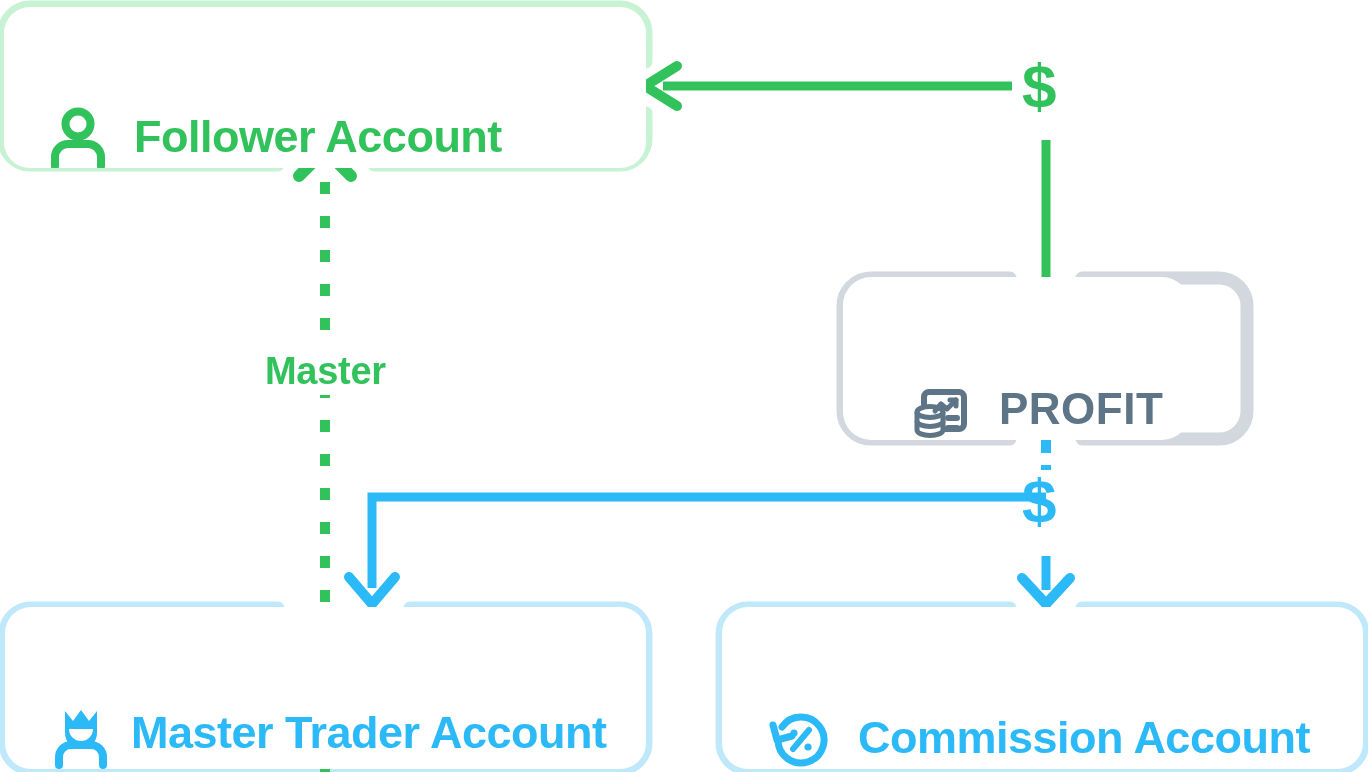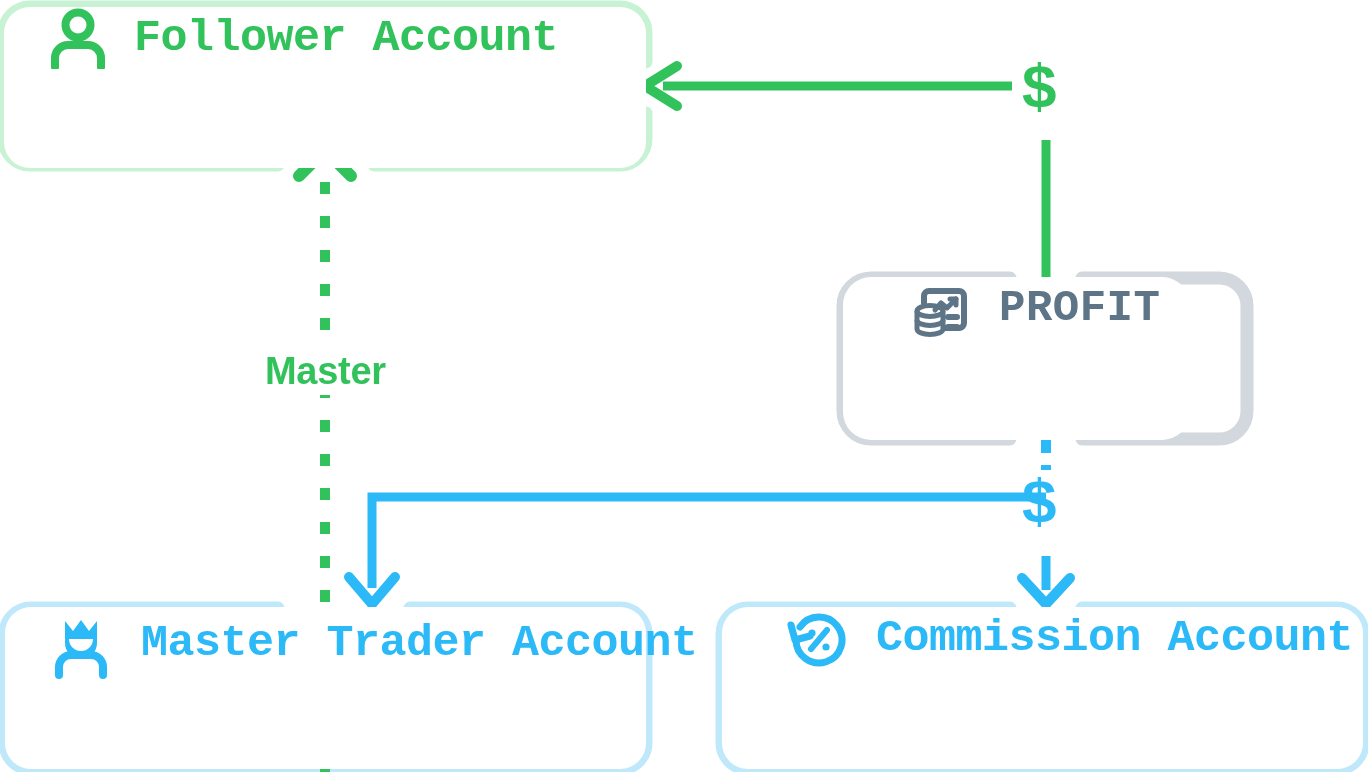--- a/index.html
+++ b/index.html
@@ -23,23 +23,22 @@
     top: 0;
     width: 1368px;
     height: 772px;
     pointer-events: none;
   }
   .node {
     position: absolute;
     box-sizing: border-box;
     background: #ffffff;
     display: flex;
-    align-items: flex-start;
+    align-items: flex-end;
     border-radius: 26px;
-    font-family: Liberation Mono, monospace;
   }
   .node-inner {
     display: flex;
     align-items: center;
     gap: 26px;
     padding-left: 44px;
   }
   .node-label {
     font-weight: bold;
     letter-spacing: -0.5px;
@@ -64,35 +63,35 @@
     left: 5px;
     top: 607px;
     width: 641px;
     height: 162px;
     z-index: 3;
   }
   #node-master .node-label {
     color: #2bb9f7;
     font-size: 45px;
   }
-  #node-master .node-inner { gap: 28px; }
+  #node-master .node-inner { gap: 18px; }
 
   
   #node-commission {
     left: 722px;
     top: 607px;
     width: 641px;
     height: 162px;
     z-index: 3;
   }
   #node-commission .node-label {
     color: #2bb9f7;
     font-size: 45px;
   }
-  #node-commission .node-inner { gap: 28px; padding-left: 64px; }
+  #node-commission .node-inner { gap: 28px; padding-left: 46px; }
 
   
   #node-profit {
     left: 843px;
     top: 277px;
     width: 347px;
     height: 163px;
     z-index: 3;
     border-radius: 28px;
   }

